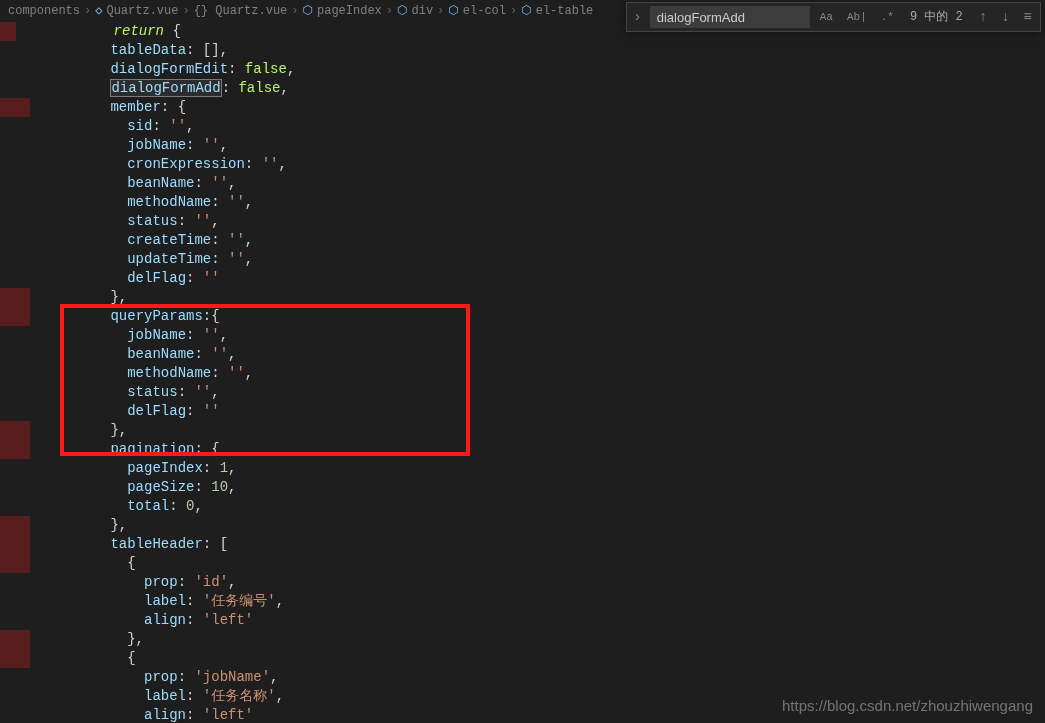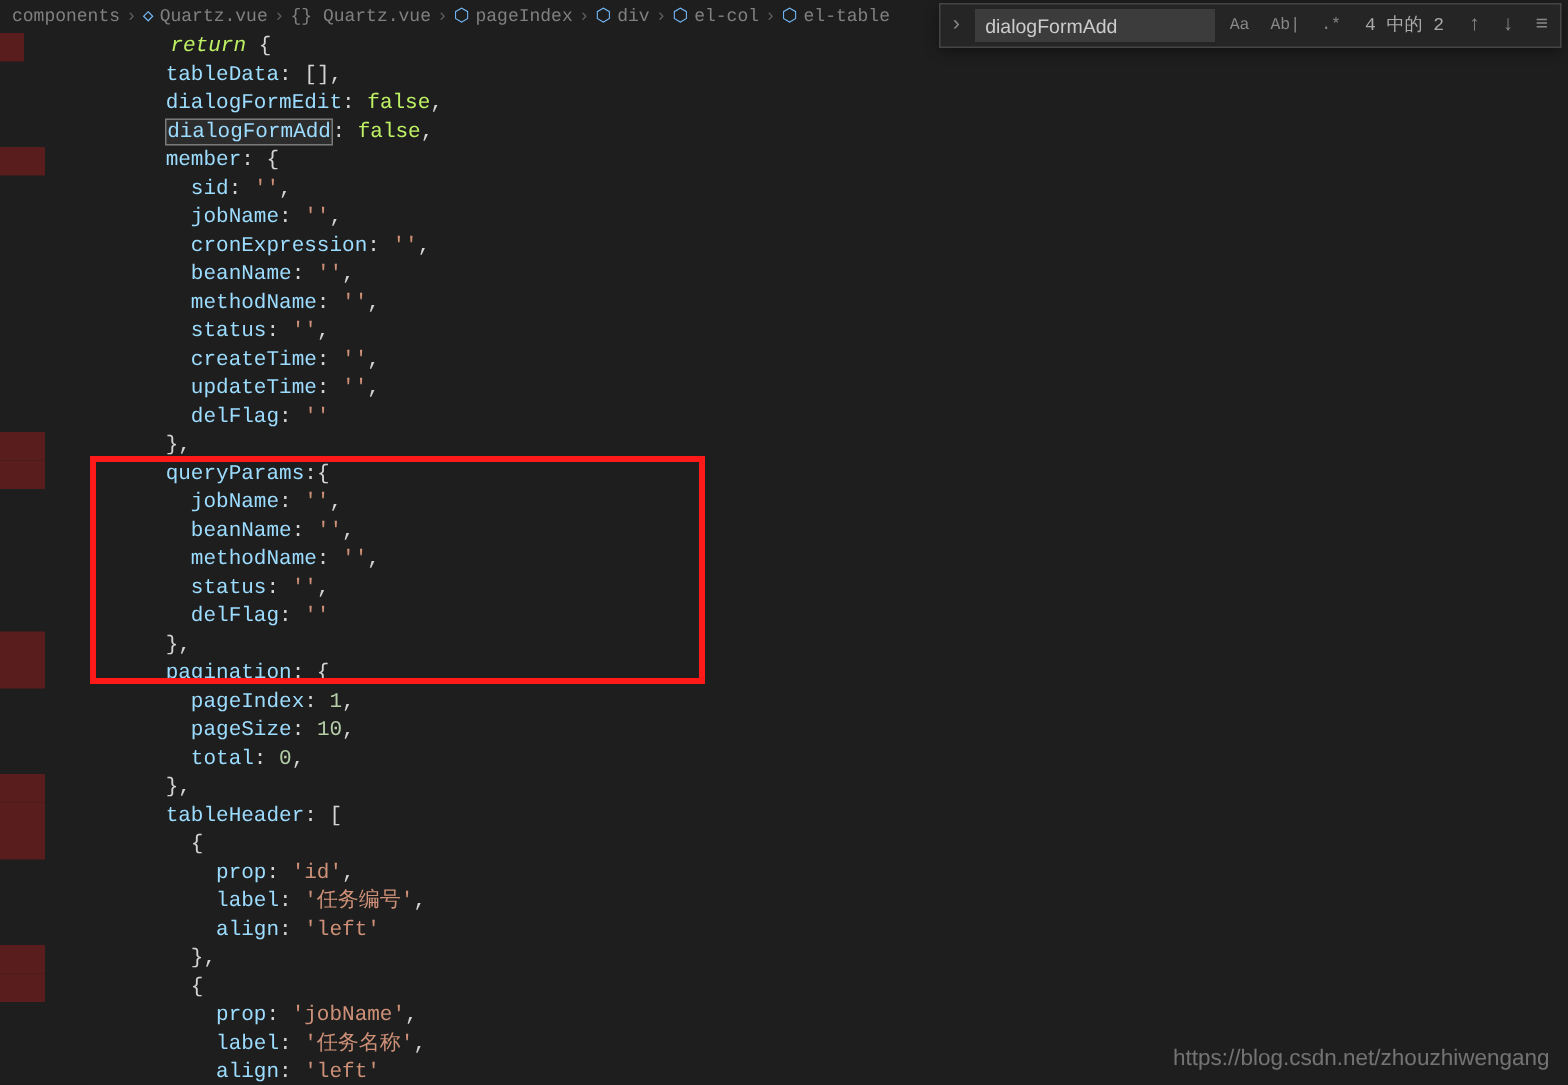--- a/index.html
+++ b/index.html
@@ -158,21 +158,21 @@
       <span>el-table</span>
     </span>
 </div>
 
 <div class="find-widget">
   <span class="find-toggle">›</span>
   <input class="find-input" value="dialogFormAdd" style="">
   <span class="find-opt">Aa</span>
   <span class="find-opt">Ab|</span>
   <span class="find-opt">.*</span>
-  <span class="find-result">4 中的 2</span>
+  <span class="find-result">9 中的 2</span>
   <span class="find-nav">↑</span>
   <span class="find-nav">↓</span>
   <span class="find-nav">≡</span>
 </div>
 
 <div class="editor-area">
   <div class="gutter"></div>
   <div class="code" id="code"><div class="diff-red" style="top: 0px;"></div><div class="line">    <span class="k-return">return</span><span class="punct"> {</span></div><div class="line">      <span class="prop">tableData</span><span class="punct">: </span><span class="punct">[],</span></div><div class="line">      <span class="prop">dialogFormEdit</span><span class="punct">: </span><span class="k-false">false</span><span class="punct">,</span></div><div class="line">      <span class="prop" style="border:1px solid #7a7a7a;background:rgba(100,100,100,.2)">dialogFormAdd</span><span class="punct">:</span> <span class="k-false">false</span><span class="punct">,</span></div><div class="diff-red2" style="top: 76px;"></div><div class="line">      <span class="prop">member</span><span class="punct">: {</span></div><div class="line">        <span class="prop">sid</span><span class="punct">: </span><span class="str">''</span><span class="punct">,</span></div><div class="line">        <span class="prop">jobName</span><span class="punct">: </span><span class="str">''</span><span class="punct">,</span></div><div class="line">        <span class="prop">cronExpression</span><span class="punct">: </span><span class="str">''</span><span class="punct">,</span></div><div class="line">        <span class="prop">beanName</span><span class="punct">: </span><span class="str">''</span><span class="punct">,</span></div><div class="line">        <span class="prop">methodName</span><span class="punct">: </span><span class="str">''</span><span class="punct">,</span></div><div class="line">        <span class="prop">status</span><span class="punct">: </span><span class="str">''</span><span class="punct">,</span></div><div class="line">        <span class="prop">createTime</span><span class="punct">: </span><span class="str">''</span><span class="punct">,</span></div><div class="line">        <span class="prop">updateTime</span><span class="punct">: </span><span class="str">''</span><span class="punct">,</span></div><div class="line">        <span class="prop">delFlag</span><span class="punct">: </span><span class="str">''</span><span class="punct"></span></div><div class="diff-red2" style="top: 266px;"></div><div class="line">      <span class="punct">},</span></div><div class="diff-red2" style="top: 285px;"></div><div class="line">      <span class="prop">queryParams</span><span class="punct">:</span><span class="punct">{</span></div><div class="line">        <span class="prop">jobName</span><span class="punct">: </span><span class="str">''</span><span class="punct">,</span></div><div class="line">        <span class="prop">beanName</span><span class="punct">: </span><span class="str">''</span><span class="punct">,</span></div><div class="line">        <span class="prop">methodName</span><span class="punct">: </span><span class="str">''</span><span class="punct">,</span></div><div class="line">        <span class="prop">status</span><span class="punct">: </span><span class="str">''</span><span class="punct">,</span></div><div class="line">        <span class="prop">delFlag</span><span class="punct">: </span><span class="str">''</span><span class="punct"></span></div><div class="diff-red2" style="top: 399px;"></div><div class="line">      <span class="punct">},</span></div><div class="diff-red2" style="top: 418px;"></div><div class="line">      <span class="prop">pagination</span><span class="punct">: {</span></div><div class="line">        <span class="prop">pageIndex</span><span class="punct">: </span><span class="num">1</span><span class="punct">,</span></div><div class="line">        <span class="prop">pageSize</span><span class="punct">: </span><span class="num">10</span><span class="punct">,</span></div><div class="line">        <span class="prop">total</span><span class="punct">: </span><span class="num">0</span><span class="punct">,</span></div><div class="diff-red2" style="top: 494px;"></div><div class="line">      <span class="punct">},</span></div><div class="diff-red2" style="top: 513px;"></div><div class="line">      <span class="prop">tableHeader</span><span class="punct">: [</span></div><div class="diff-red2" style="top: 532px;"></div><div class="line">        <span class="punct">{</span></div><div class="line">          <span class="prop">prop</span><span class="punct">: </span><span class="str">'id'</span><span class="punct">,</span></div><div class="line">          <span class="prop">label</span><span class="punct">: </span><span class="str">'任务编号'</span><span class="punct">,</span></div><div class="line">          <span class="prop">align</span><span class="punct">: </span><span class="str">'left'</span><span class="punct"></span></div><div class="diff-red2" style="top: 608px;"></div><div class="line">        <span class="punct">},</span></div><div class="diff-red2" style="top: 627px;"></div><div class="line">        <span class="punct">{</span></div><div class="line">          <span class="prop">prop</span><span class="punct">: </span><span class="str">'jobName'</span><span class="punct">,</span></div><div class="line">          <span class="prop">label</span><span class="punct">: </span><span class="str">'任务名称'</span><span class="punct">,</span></div><div class="line">          <span class="prop">align</span><span class="punct">: </span><span class="str">'left'</span><span class="punct"></span></div><div class="red-annot" style="left: 0px; top: 282px; width: 410px; height: 152px;"></div></div>
 </div>
 

